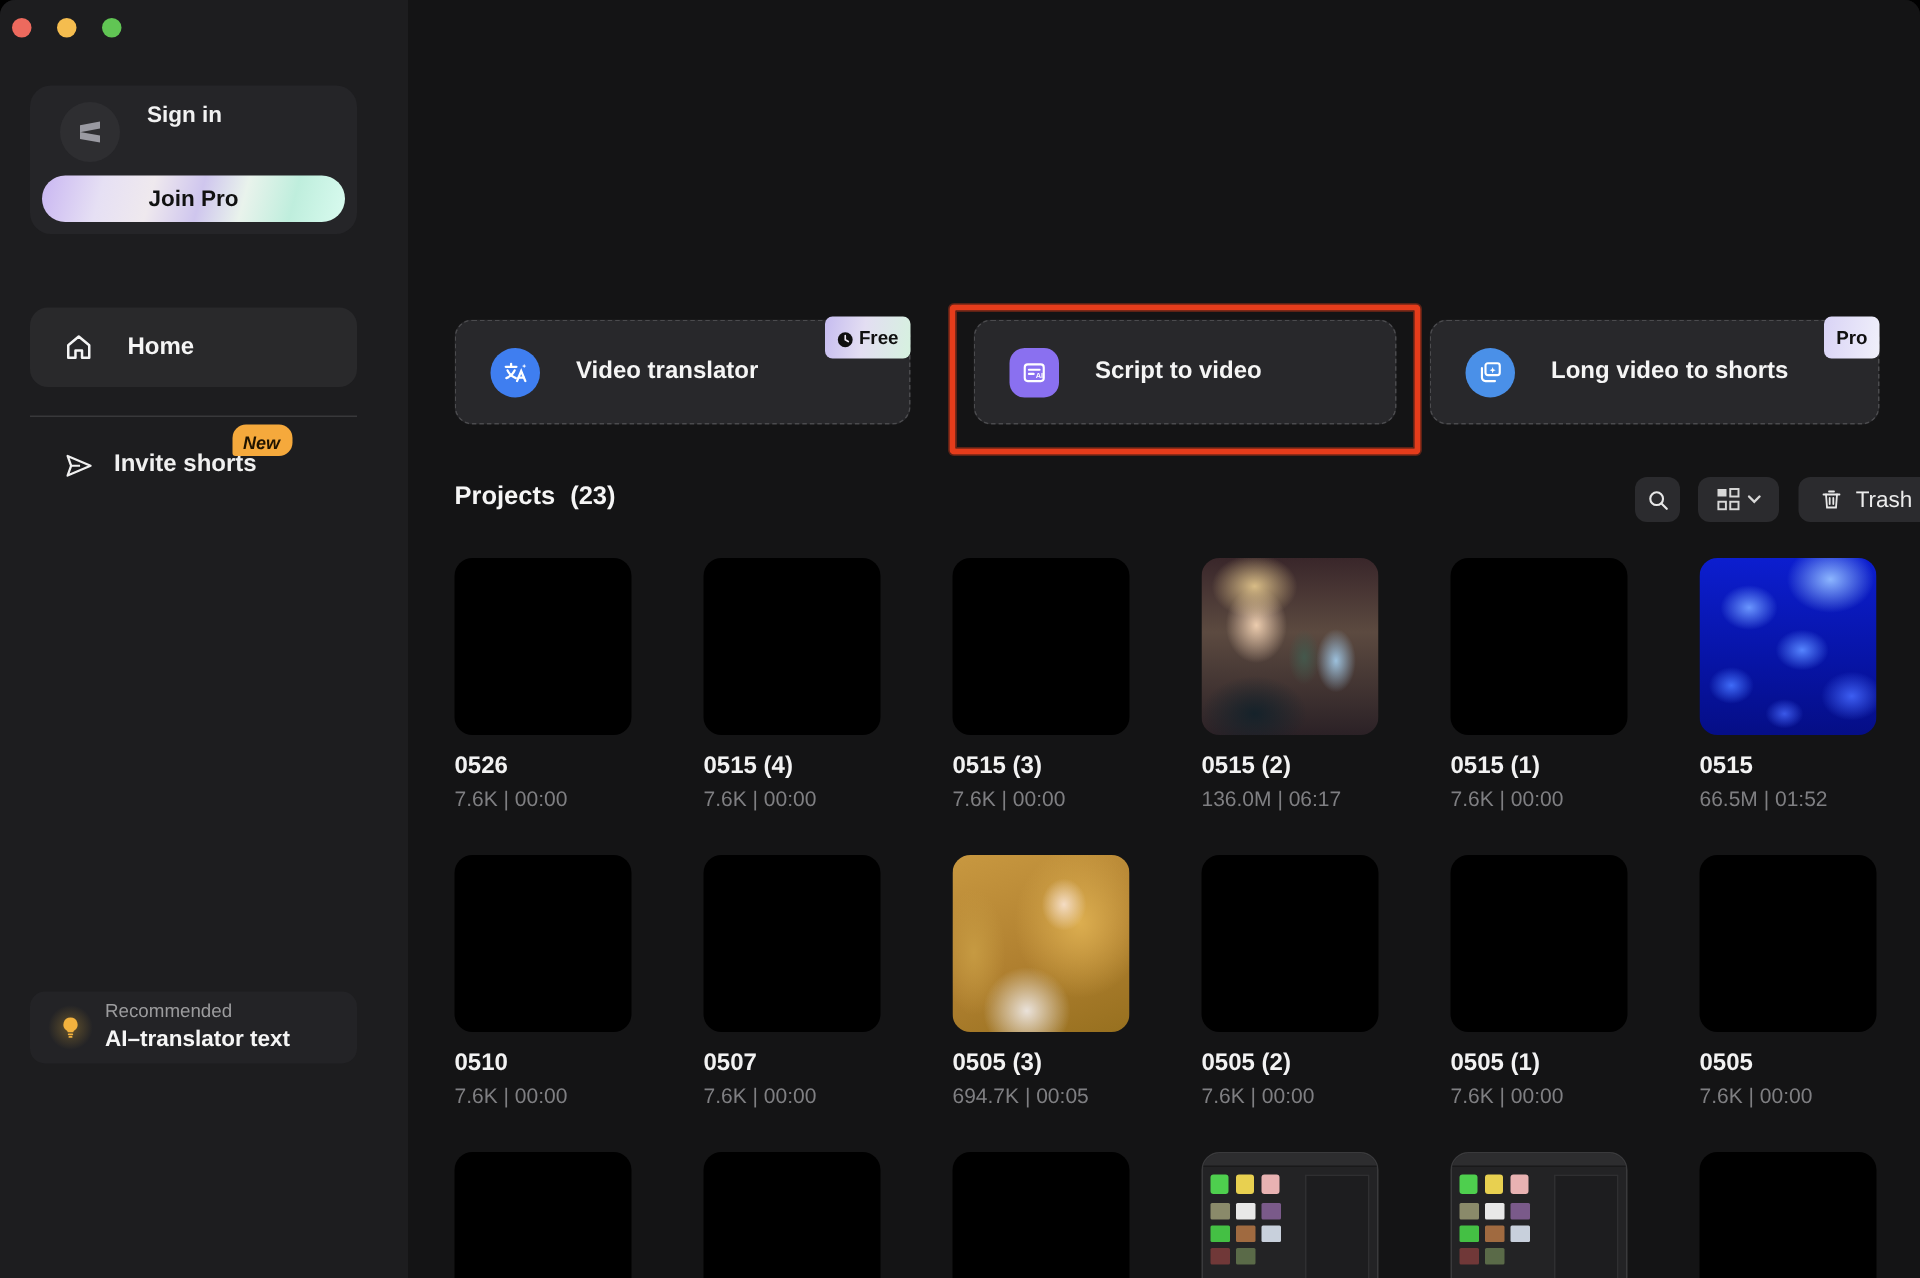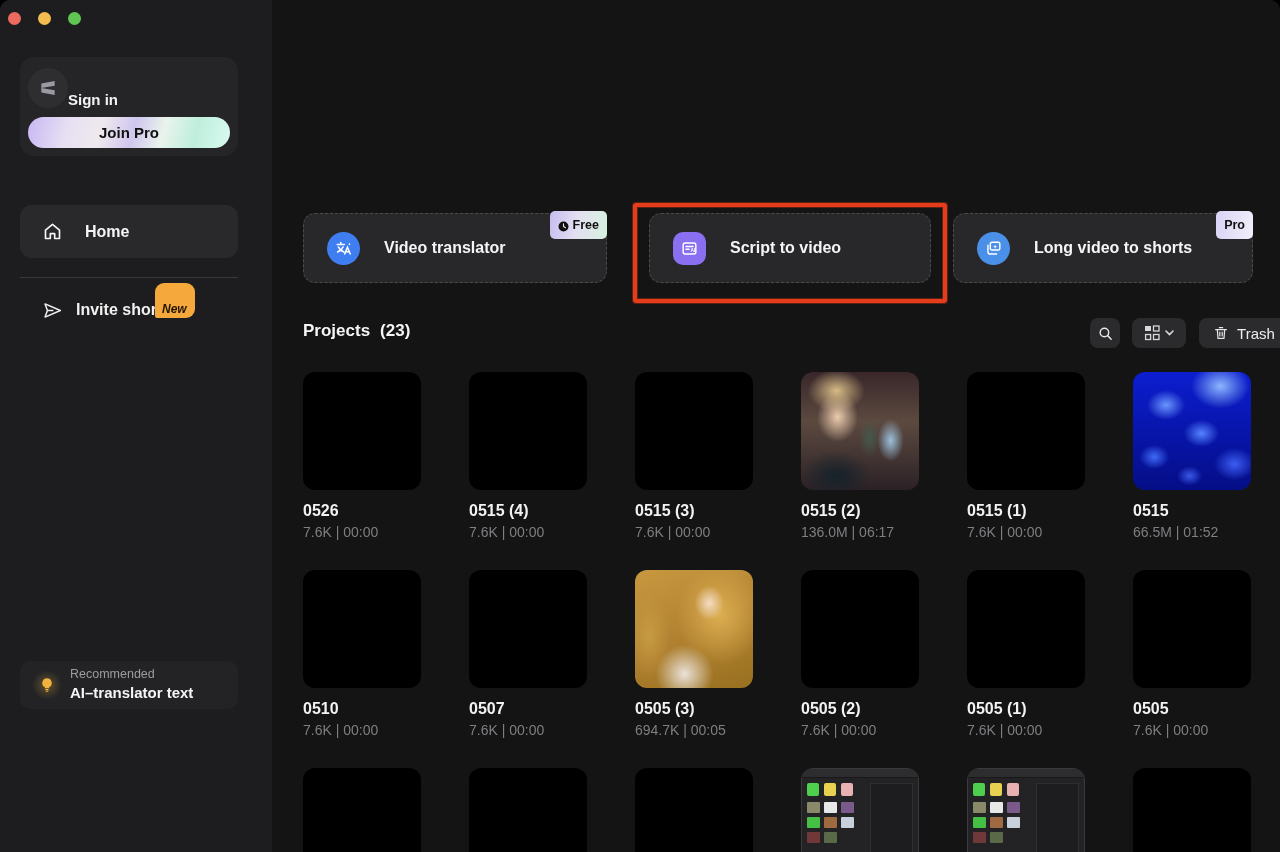--- a/index.html
+++ b/index.html
@@ -7,36 +7,36 @@
   body { font-family:"Liberation Sans", sans-serif; -webkit-font-smoothing:antialiased; }
   .app { position:relative; width:1280px; height:852px; overflow:hidden; background:#141415; border-radius:10px 10px 0 0; }
 
   
   .sidebar { position:absolute; left:0; top:0; bottom:0; width:272px; background:#1d1d1f; }
   .traffic { position:absolute; top:12px; left:8px; display:flex; gap:17px; }
   .traffic i { width:13px; height:13px; border-radius:50%; display:block; }
   .t-red{background:#ed6a5e;} .t-yellow{background:#f5bd4f;} .t-green{background:#61c554;}
 
   .signin-card { position:absolute; left:20px; top:57px; width:218px; height:99px; background:#252528; border-radius:14px; }
-  .signin-row { position:absolute; left:8px; top:11px; height:40px; display:flex; align-items:flex-end; cursor:pointer; }
+  .signin-row { position:absolute; left:20px; top:11px; height:40px; display:flex; align-items:flex-start; gap:18px; cursor:pointer; }
   .avatar { width:40px; height:40px; border-radius:50%; background:#2e2e31; display:flex; align-items:center; justify-content:center; }
   .signin-label { color:#f2f2f2; font-size:15px; font-weight:700; }
   .joinpro-btn { position:absolute; left:8px; right:8px; bottom:8px; height:31px; border:none; border-radius:16px; cursor:pointer;
     background:linear-gradient(105deg,#c9b6f2 0%,#e6e0f4 20%,#efe9ee 36%,#cfc6ee 52%,#e9f3ec 66%,#bfeedd 82%,#d9fbef 100%);
     color:#111; font-size:15px; font-weight:700; font-family:inherit; }
 
   .home-item { position:absolute; left:20px; top:205px; width:218px; height:53px; background:#29292b; border-radius:12px;
     display:flex; align-items:center; gap:22px; padding-left:22px; cursor:pointer; }
   .home-item span { color:#f5f5f5; font-size:16px; font-weight:700; }
   .side-divider { position:absolute; left:20px; top:277px; width:218px; height:1px; background:#38383a; }
 
   .invite-item { position:absolute; left:20px; top:294px; width:218px; height:32px; display:flex; align-items:center; gap:13px; padding-left:22px; cursor:pointer; }
   .invite-item .lbl { color:#f0f0f0; font-size:16px; font-weight:700; }
   .new-badge { position:absolute; left:135px; top:-11px; background:#f5a93c; color:#201400; font-size:12px; font-weight:700; font-style:italic;
-    padding:19px 8px 2px 7px; border-radius:9px 9px 9px 2px; }
+    padding:5px 8px 2px 7px; border-radius:9px 9px 9px 2px; }
 
   .reco-card { position:absolute; left:20px; top:661px; width:218px; height:48px; background:#232326; border-radius:10px; cursor:pointer; }
   .bulb-wrap { position:absolute; left:12px; top:9px; width:30px; height:30px; border-radius:8px;
     background:radial-gradient(circle at 50% 50%, rgba(245,190,60,.30), rgba(245,190,60,0) 70%); display:flex; align-items:center; justify-content:center; }
   .reco-sub { position:absolute; left:50px; top:6px; color:#9c9c9e; font-size:12.5px; }
   .reco-title { position:absolute; left:50px; top:23px; color:#f5f5f5; font-size:15px; font-weight:700; }
 
   .quest-card { position:absolute; left:20px; top:723px; width:218px; height:110px; border-radius:12px; overflow:hidden; cursor:pointer;
     background:radial-gradient(150px 90px at 88% 0%, rgba(100,120,210,.55), rgba(100,120,210,0) 70%),
                linear-gradient(118deg,#1d2444 0%,#273158 48%,#3c4a86 100%); }

